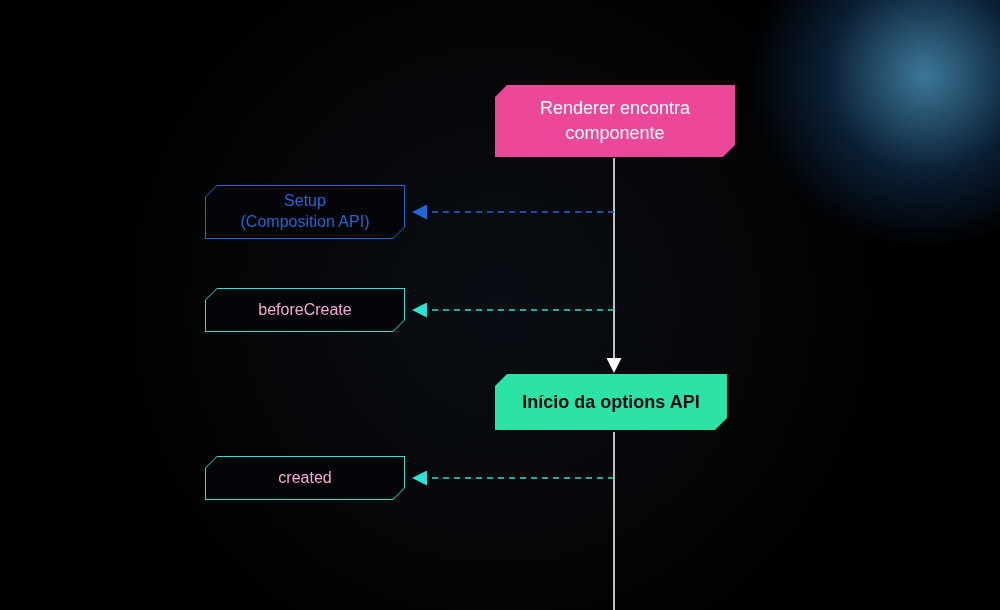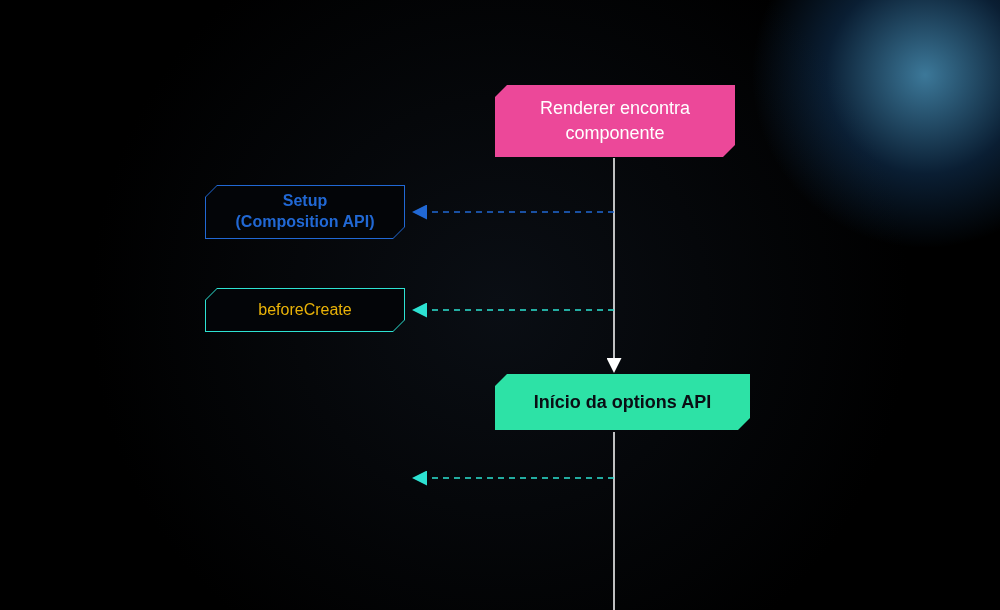--- a/index.html
+++ b/index.html
@@ -90,21 +90,21 @@
     }
     
     .node-outline-teal-inner {
       position: absolute;
       inset: 1px;
       background: #030508;
       clip-path: polygon(11px 0, 100% 0, 100% calc(100% - 11px), calc(100% - 11px) 100%, 0 100%, 0 11px);
       display: flex;
       align-items: center;
       justify-content: center;
-      color: #eab308;
+      color: #f9a8d4;
       font-size: 16px;
       text-align: center;
     }
     
     svg.connectors {
       position: absolute;
       top: 0;
       left: 0;
       width: 1000px;
       height: 610px;
@@ -140,31 +140,36 @@
     <line x1="614" y1="310" x2="415" y2="310" stroke="#2de2d2" stroke-width="1.5" stroke-dasharray="6 5" marker-end="url(#arrow-teal)"></line>
 
     <line x1="614" y1="478" x2="415" y2="478" stroke="#2de2d2" stroke-width="1.5" stroke-dasharray="6 5" marker-end="url(#arrow-teal)"></line>
   </svg>
 
   <div class="node-solid-blue" style="left:495px; top:85px; width:240px; height:72px;">
     <span style="white-space:pre-line;">Renderer encontra
 componente</span>
   </div>
 
-  <div class="node-outline-blue-bg" style="left:205px; top:185px; width:200px; height:54px;font-weight:bold;">
+  <div class="node-outline-blue-bg" style="left:205px; top:185px; width:200px; height:54px;">
     <div class="node-outline-blue-inner">
       <span style="white-space:pre-line;">Setup
 (Composition API)</span>
     </div>
   </div>
 
   <div class="node-outline-teal-bg" style="left:205px; top:288px; width:200px; height:44px;">
     <div class="node-outline-teal-inner">
       <span>beforeCreate</span>
     </div>
   </div>
 
-  <div class="node-solid-teal" style="left:495px; top:374px; width:255px; height:56px;">
+  <div class="node-solid-teal" style="left:495px; top:374px; width:232px; height:56px;">
     <span>Início da options API</span>
   </div>
 
+  <div class="node-outline-teal-bg" style="left:205px; top:456px; width:200px; height:44px;">
+    <div class="node-outline-teal-inner">
+      <span>created</span>
+    </div>
+  </div>
 
 </div>
 
 </body></html>

